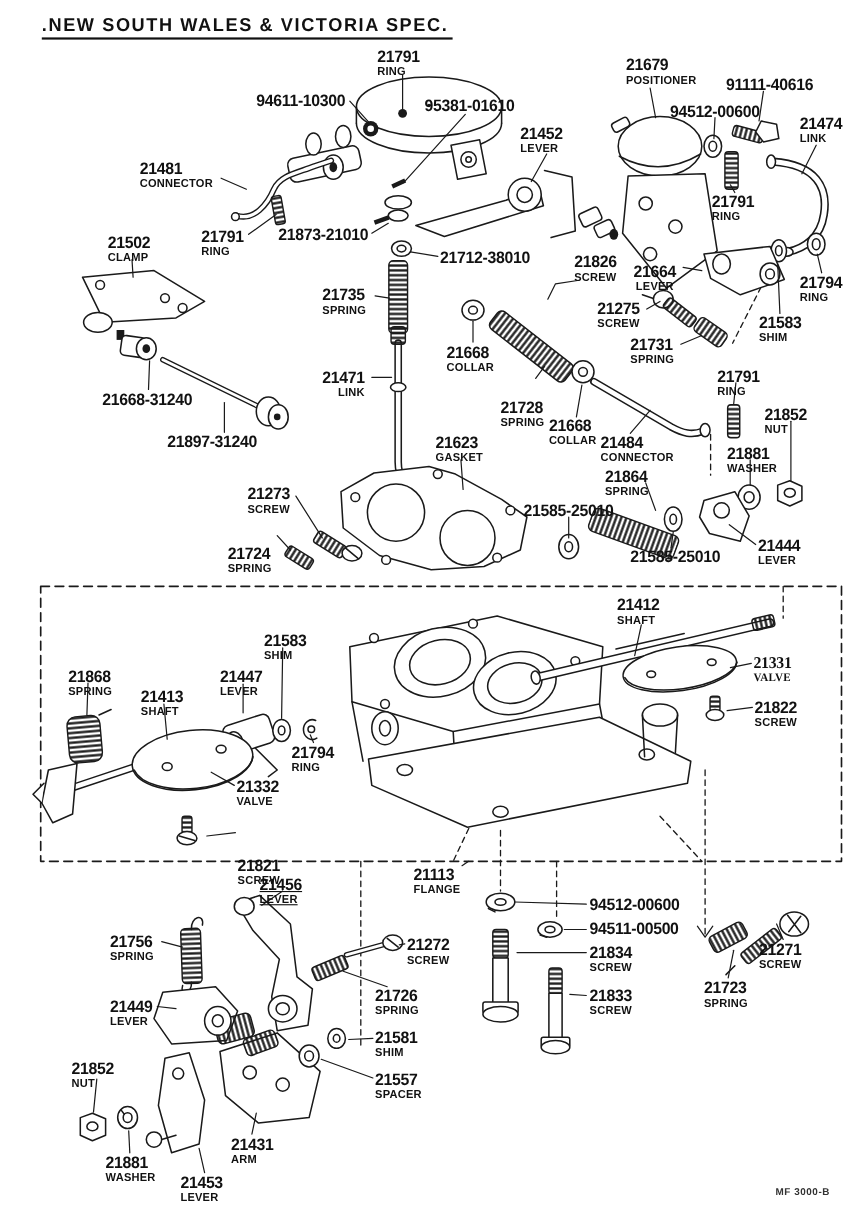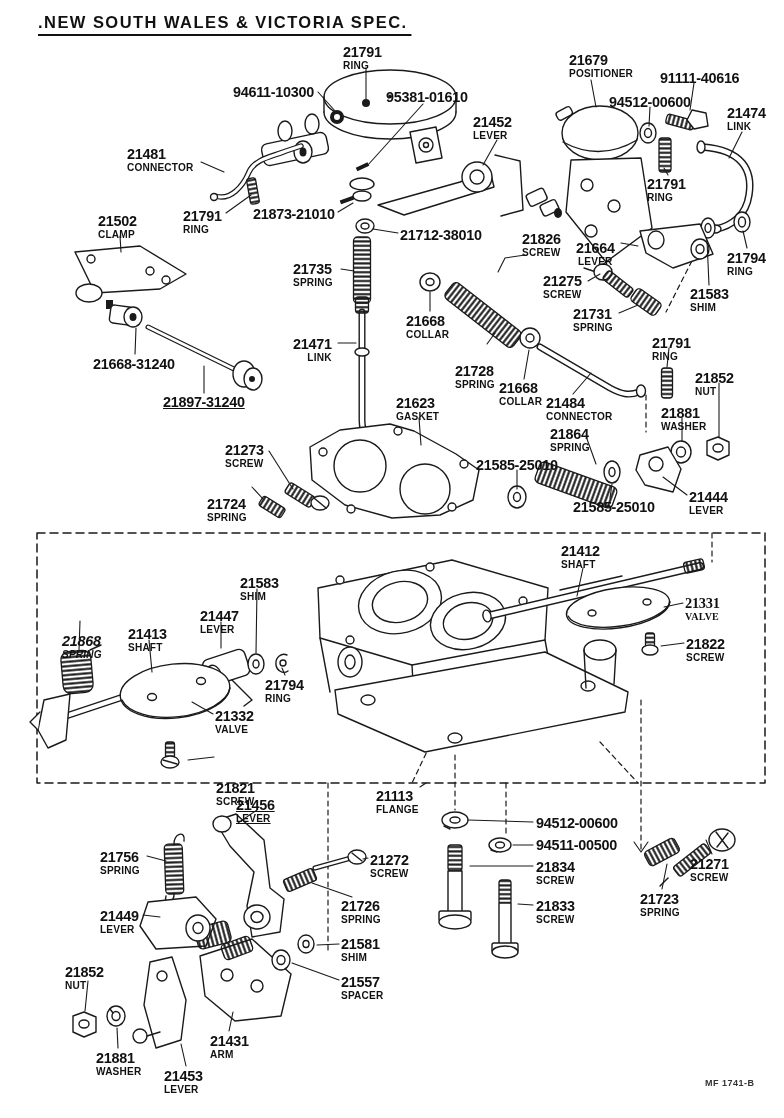--- a/index.html
+++ b/index.html
@@ -595,21 +595,21 @@
     <span class="cap">NUT</span>
   </div>
       <div class="plabel" style="left: 499px; top: 380px;">
     <span class="num">21668</span>
     <span class="cap">COLLAR</span>
   </div>
       <div class="plabel" style="left: 546px; top: 395px;">
     <span class="num">21484</span>
     <span class="cap">CONNECTOR</span>
   </div>
-      <div class="plabel" style="left: 163px; top: 394px; text-decoration: underline;">
+      <div class="plabel" style="left: 152px; top: 394px;">
     <span class="num">21897-31240</span>
 
   </div>
       <div class="plabel" style="left: 396px; top: 395px;">
     <span class="num">21623</span>
     <span class="cap">GASKET</span>
   </div>
       <div class="plabel" style="left: 661px; top: 405px;">
     <span class="num">21881</span>
     <span class="cap">WASHER</span>
@@ -643,21 +643,21 @@
     <span class="cap">SHAFT</span>
   </div>
       <div class="plabel" style="left: 240px; top: 575px;">
     <span class="num">21583</span>
     <span class="cap">SHIM</span>
   </div>
       <div class="plabel" style="left: 685px; top: 596px; font-family: Liberation Serif, serif;">
     <span class="num">21331</span>
     <span class="cap">VALVE</span>
   </div>
-      <div class="plabel" style="left: 62px; top: 633px; font-style: italic;">
+      <div class="plabel" style="left: 62px; top: 608px;">
     <span class="num">21868</span>
     <span class="cap">SPRING</span>
   </div>
       <div class="plabel" style="left: 200px; top: 608px;">
     <span class="num">21447</span>
     <span class="cap">LEVER</span>
   </div>
       <div class="plabel" style="left: 128px; top: 626px;">
     <span class="num">21413</span>
     <span class="cap">SHAFT</span>
@@ -745,15 +745,15 @@
       <div class="plabel" style="left: 96px; top: 1050px;">
     <span class="num">21881</span>
     <span class="cap">WASHER</span>
   </div>
       <div class="plabel" style="left: 164px; top: 1068px;">
     <span class="num">21453</span>
     <span class="cap">LEVER</span>
   </div>
     </div>
 
-<div id="footer-code">MF 1741-B</div>
+<div id="footer-code">MF 3000-B</div>
 
 </div>
 
 </body></html>

